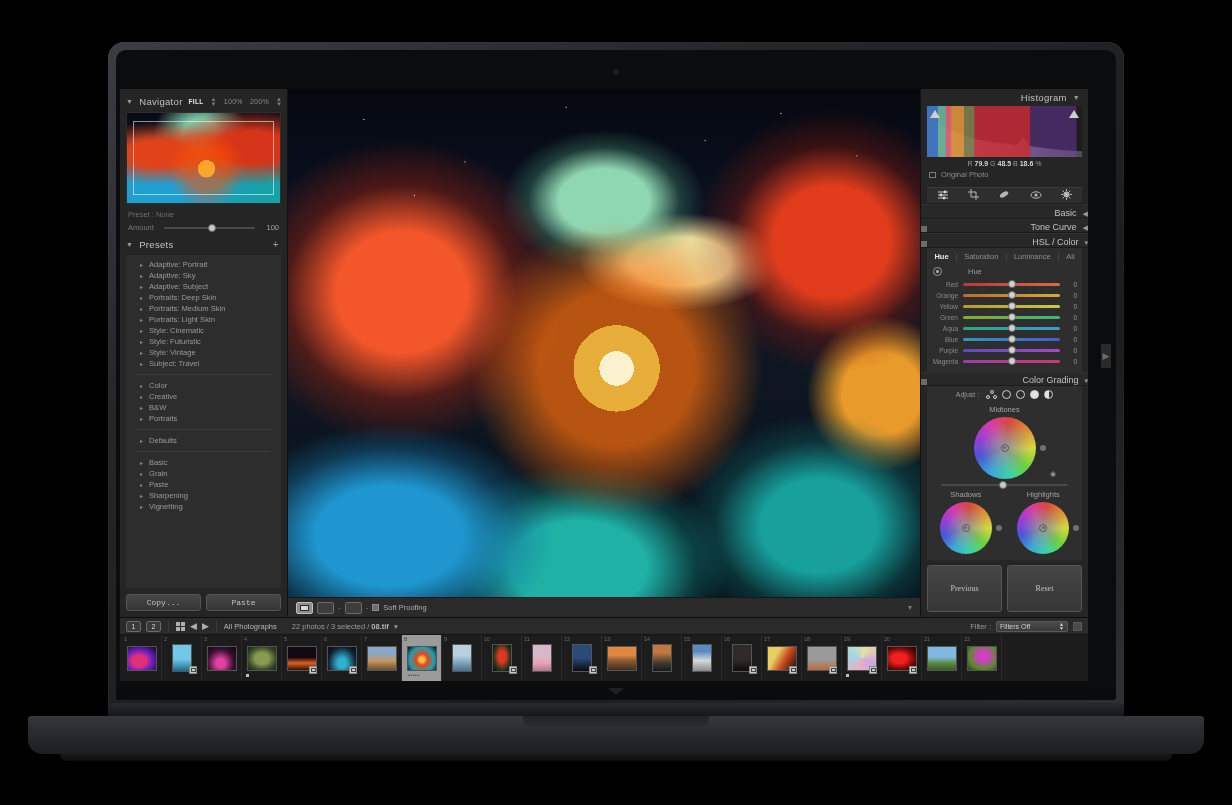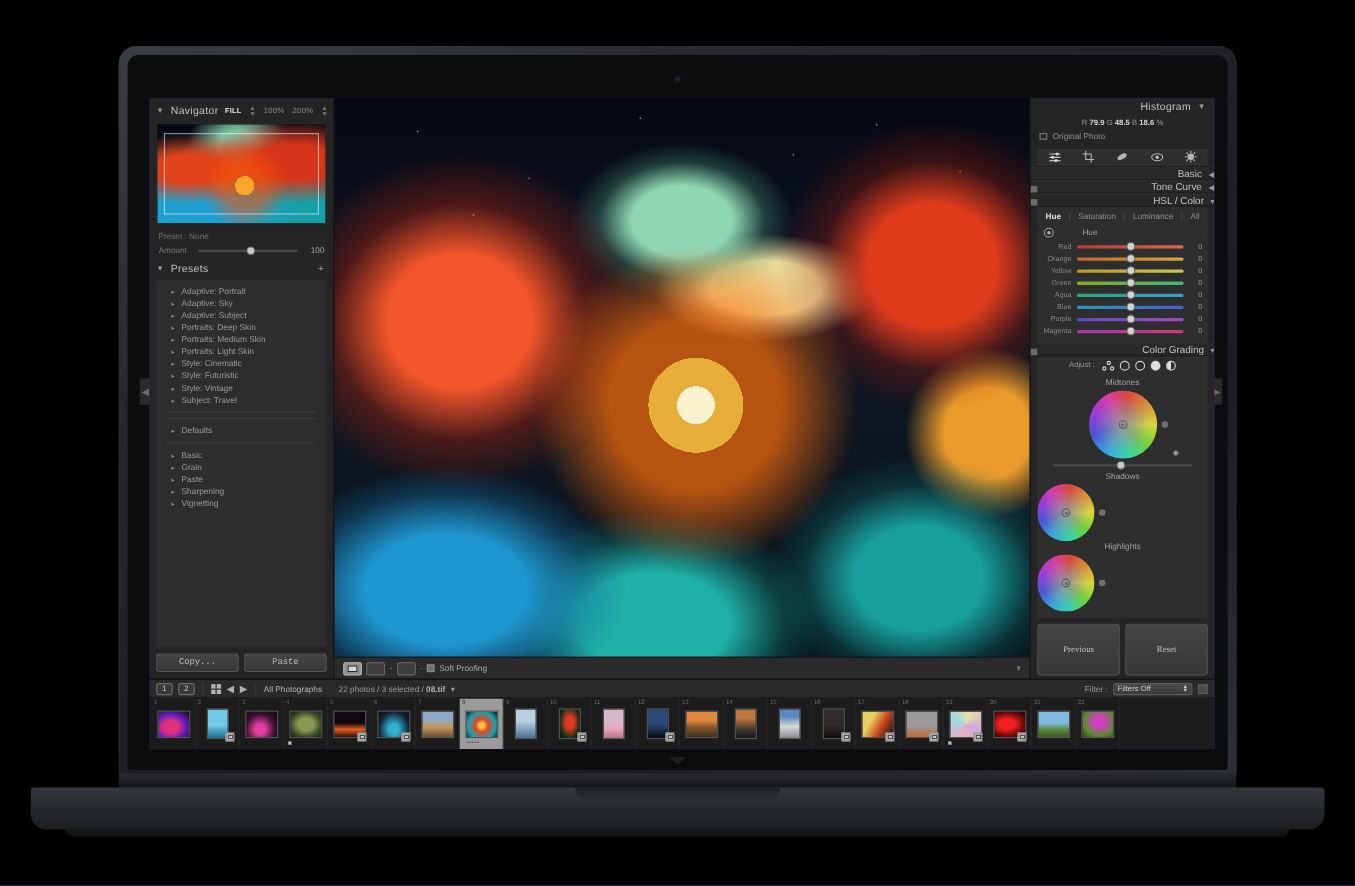--- a/index.html
+++ b/index.html
@@ -32,23 +32,23 @@
   }
   .bezel-chin-notch {
     position: absolute; left: 50%; bottom: 5px; transform: translateX(-50%);
     width: 16px; height: 7px;
     background: #1d1f22;
     clip-path: polygon(0 0, 100% 0, 50% 100%);
   }
 
   
   .screen {
-    position: absolute; left: 136px; top: 89px;
+    position: absolute; left: 120px; top: 89px;
     width: 968px; height: 592px;
-    background: #4c1d95;
+    background: #5eead4;
     overflow: hidden;
     display: flex; flex-direction: column;
   }
   .screen-body { display: flex; flex: 1; min-height: 0; }
 
   
   .hinge {
     position: absolute; left: 108px; top: 703px; width: 1016px; height: 14px;
     background: linear-gradient(180deg,#2a2c30,#1a1c1f);
     border-radius: 0 0 3px 3px;
@@ -264,21 +264,21 @@
       radial-gradient(circle at 50% 50%, rgba(150,150,150,.95) 0 6%, rgba(150,150,150,0) 58%),
       conic-gradient(from 90deg, #d8d83c, #6fd23c, #3cd2a8, #3ca8d8, #4a56d8, #9a3cd8, #d83ca8, #d84a3c, #d8903c, #d8d83c);
   }
   .wheel-center { position: absolute; left: 50%; top: 50%; transform: translate(-50%,-50%); width: 8px; height: 8px; border: 1px solid #5a5a5a; border-radius: 50%; display:flex;align-items:center;justify-content:center;}
   .wheel-center i { width: 3px; height: 3px; background: #6a6a6a; border-radius: 50%; display:block;}
   .wheel-dot { position: absolute; right: -10px; top: 50%; transform: translateY(-50%); width: 6px; height: 6px; border-radius: 50%; background: #707070; }
   .wheel-wrap { position: relative; width: 62px; }
   .cg-lumslider { display: flex; align-items: center; padding: 5px 14px 0; }
   .eye { position: absolute; right: 26px; font-size: 7px; color: #9a9a9a; }
 
-  .cg-pair { display: flex; justify-content: space-around; padding-top: 4px; flex-direction: column; }
+  .cg-pair { display: flex; justify-content: space-around; padding-top: 4px; }
   .cg-col { text-align: center; }
   .cg-sub { font-size: 7.5px; color: #a2a2a2; padding-bottom: 3px; }
 
   .rp-buttons { display: flex; gap: 5px; padding: 5px 6px; }
   .rp-btn { flex: 1; text-align: center; font-size: 8px; color: #c0c0c0;
     background: linear-gradient(180deg,#464646,#363636); border: 1px solid #555; border-radius: 3px; padding: 18px 0; font-family: Liberation Serif, serif; }
 
   
   .filmstrip { background: #1c1c1c; border-top: 1px solid #0d0d0d; }
   .fs-bar { height: 17px; display: flex; align-items: center; gap: 5px; padding: 0 6px; background: #2a2a2a; border-bottom: 1px solid #141414; }
@@ -398,20 +398,38 @@
             <div class="preset-row">
                 <span class="arr">▸</span>
                 <span>Style: Vintage</span>
               </div>
             <div class="preset-row">
                 <span class="arr">▸</span>
                 <span>Subject: Travel</span>
               </div>
           </div>
           <div class="preset-sep"></div>
+          <div>
+            <div class="preset-row">
+                <span class="arr">▸</span>
+                <span>Color</span>
+              </div>
+            <div class="preset-row">
+                <span class="arr">▸</span>
+                <span>Creative</span>
+              </div>
+            <div class="preset-row">
+                <span class="arr">▸</span>
+                <span>B&amp;W</span>
+              </div>
+            <div class="preset-row">
+                <span class="arr">▸</span>
+                <span>Portraits</span>
+              </div>
+          </div>
           <div class="preset-sep"></div>
           <div>
             <div class="preset-row">
                 <span class="arr">▸</span>
                 <span>Defaults</span>
               </div>
           </div>
           <div class="preset-sep"></div>
           <div>
             <div class="preset-row">

